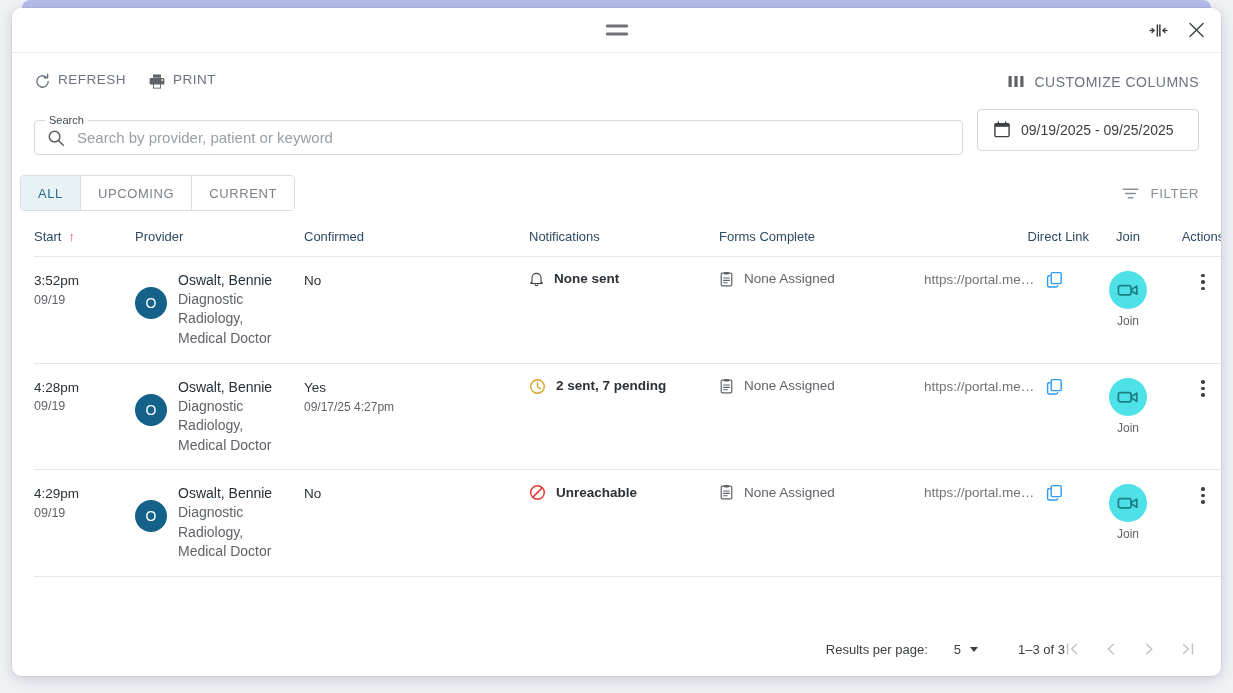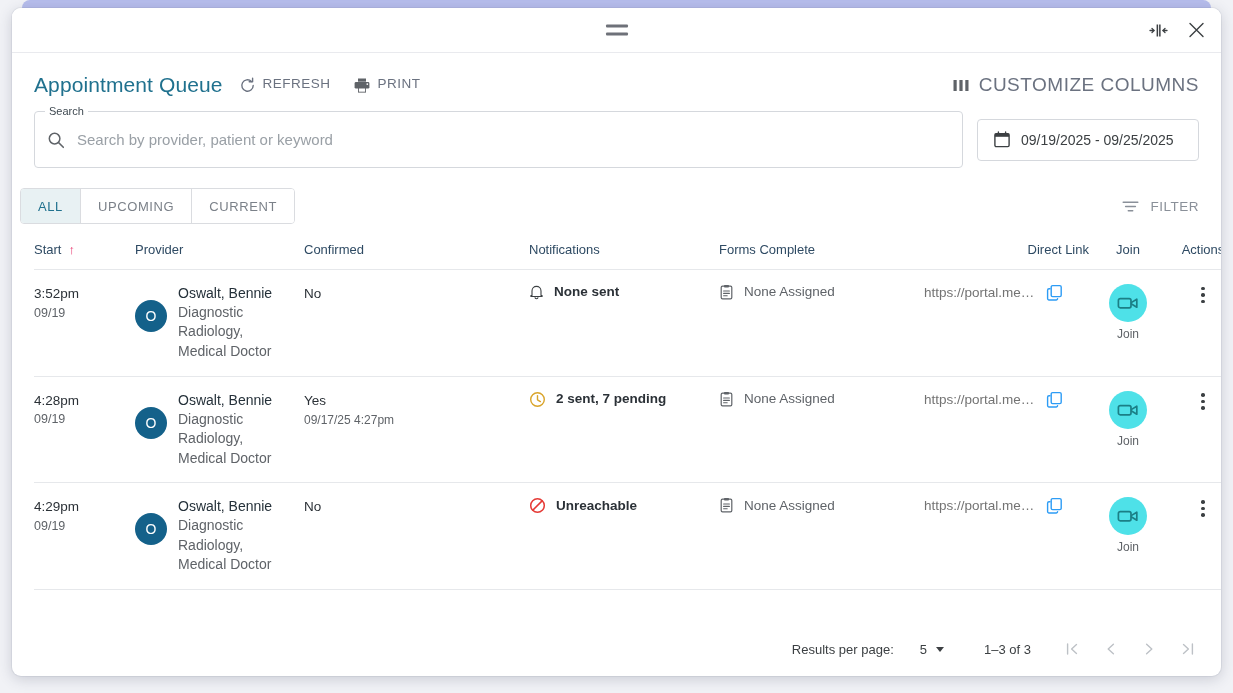--- a/index.html
+++ b/index.html
@@ -68,38 +68,39 @@
   .head-action {
     display: flex; align-items: flex-start; gap: 7px;
     font-size: 13.5px; color: #6b7280; letter-spacing: .5px;
     margin-right: 22px; cursor: pointer;
     white-space: nowrap;
   }
   .head-action .lbl { line-height: 1; }
   .head-spacer { flex: 1 1 auto; }
   .customize {
     display: flex; align-items: center; gap: 10px;
-    font-size: 19px; color: #6b7280; letter-spacing: .5px;
+    font-size: 14px; color: #6b7280; letter-spacing: .5px;
     cursor: pointer; white-space: nowrap;
   }
 
   
   .search-row {
     display: flex; align-items: center; gap: 14px;
     padding: 14px 22px 0 22px;
   }
   .field {
     position: relative;
     flex: 1 1 auto;
-    height: 57px;
+    height: 35px;
     border: 1px solid #d5d8dd;
     border-radius: 4px;
     display: flex; align-items: center;
     padding: 0 12px;
     background: #fff;
+    margin-top: 16px;
   }
   .field-legend {
     position: absolute; top: -7px; left: 10px;
     background: #fff; padding: 0 4px;
     font-size: 11px; color: #404a52;
   }
   .search-icon { flex: 0 0 auto; margin-right: 12px; color: #5f6368; display:flex; }
   .search-input {
     border: none; outline: none; flex: 1 1 auto;
     font-family: "Liberation Sans", sans-serif;
@@ -215,21 +216,21 @@
   .paginator {
     flex: 0 0 auto;
     height: 54px;
     display: flex; align-items: center; justify-content: flex-end;
     gap: 0; padding: 0 26px 0 22px;
     font-size: 13px; color: #3c4043;
   }
   .pg-label { color: #3c4043; margin-right: 26px; }
   .pg-select { display: flex; align-items: center; gap: 9px; cursor: pointer; margin-right: 40px; }
   .pg-caret { width:0;height:0;border-left:4.5px solid transparent;border-right:4.5px solid transparent;border-top:5px solid #3c4043; }
-  .pg-range { margin-right: 34px; color: #3c4043; }
+  .pg-range { color: #3c4043; }
   .pg-nav { display: flex; align-items: center; gap: 22px; color: #bdc1c6; }
   .pg-btn { cursor: pointer; display: flex; align-items: center; justify-content: center; width: 16px; height: 18px; }
 </style>
 </head>
 <body>
 
 <div id="desktop">
   <div id="tabstrip"></div>
 
   <div id="window">
@@ -250,21 +251,20 @@
         </span>
         <span class="tb-btn">
           <svg width="17" height="17" viewBox="0 0 17 17" fill="none">
             <path d="M2 2L15 15M15 2L2 15" stroke="#3c4043" stroke-width="1.4" stroke-linecap="round"></path>
           </svg>
         </span>
       </div>
     </div>
 
     <div class="page-head">
-      <div class="page-title">Appointment Queue</div>
 
       <div class="head-action">
         <span style="display:flex">
           <svg width="17" height="17" viewBox="0 0 17 17" fill="none">
             <path d="M14.2 8.5a5.7 5.7 0 1 1-1.75-4.1" stroke="#6b7280" stroke-width="1.4" stroke-linecap="round"></path>
             <path d="M13.6 1.3v3.4h-3.4" stroke="#6b7280" stroke-width="1.4" stroke-linecap="round" stroke-linejoin="round"></path>
           </svg>
         </span>
         <span class="lbl">REFRESH</span>
       </div>

